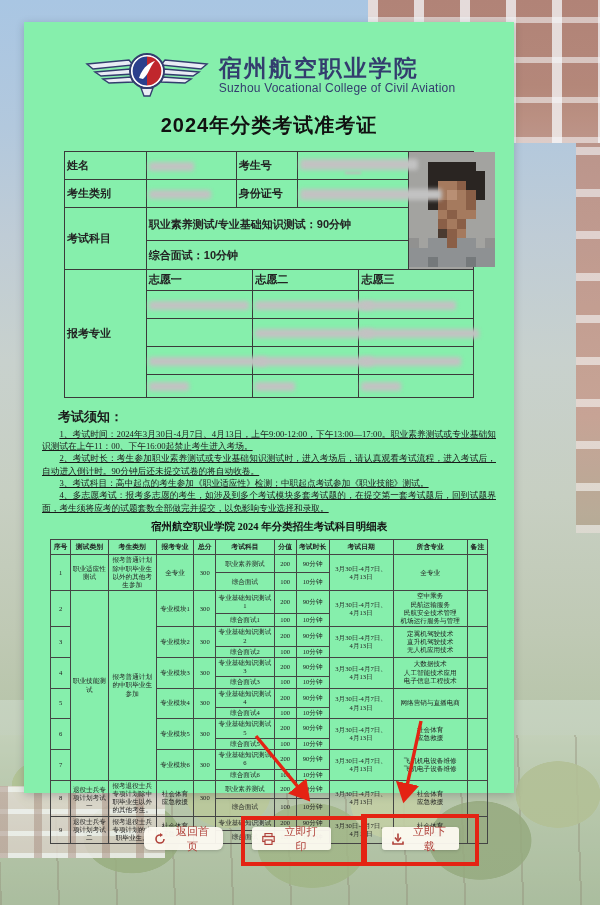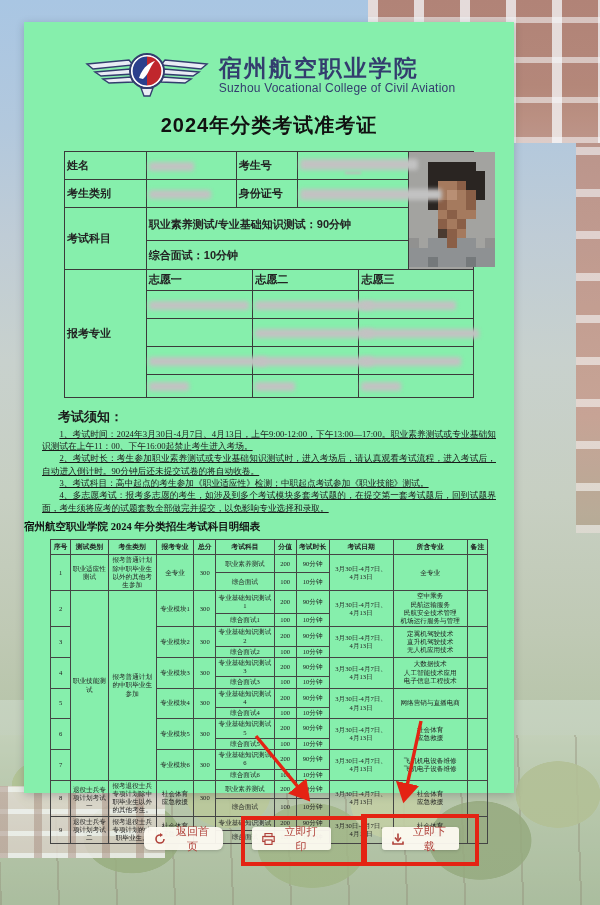--- a/index.html
+++ b/index.html
@@ -63,21 +63,21 @@
   .lbl{font-weight:bold;font-size:11.5px;}
   .blur{display:inline-block;height:9px;border-radius:2px;background:#c2c2c2;filter:blur(2px);vertical-align:middle;}
   .b45{width:45px;} .b60{width:62px;} .b115{width:118px;height:11px;} .b140{width:142px;height:11px;}
   .b100{width:100px;} .b120{width:118px;} .b95{width:95px;} .b40{width:40px;}
   .dash{display:block;width:16px;height:2px;background:#bdbdbd;margin:2px auto 0;filter:blur(1px);}
   .photo-cell{padding:0 !important;background:#a3a3a0;}
   
   .notice{margin:10px 18px 0 18px;font-family:"Liberation Serif",serif;color:#1a1a1a;}
   .notice h3{font-size:13px;margin:0 0 2px 16px;font-weight:bold;}
   .notice p{font-size:8.7px;line-height:1.42;margin:0;text-indent:2em;text-align:justify;text-decoration:underline;}
-  .sched-title{font-family:"Liberation Serif",serif;font-weight:bold;font-size:10.5px;margin-top:6px;color:#111;}
+  .sched-title{text-align:center;font-family:"Liberation Serif",serif;font-weight:bold;font-size:10.5px;margin-top:6px;color:#111;}
   
   .sched-wrap{margin:5px 26px 0 26px;}
   table.sched{border-collapse:collapse;width:100%;table-layout:fixed;font-family:"Liberation Serif",serif;}
   table.sched td,table.sched th{border:1px solid #444;font-size:6.6px;line-height:1.25;color:#222;text-align:center;vertical-align:middle;padding:1px 1px;white-space:pre-line;word-break:break-all;}
   table.sched th{font-weight:bold;font-size:6.8px;padding:3px 1px;}
   
   .btn{
     position:absolute;height:23px;display:flex;align-items:center;justify-content:center;gap:6px;
     background:rgba(253,250,241,.95);border:none;border-radius:3px;
     color:#b0413a;font-size:11px;font-family:"Liberation Sans",sans-serif;

